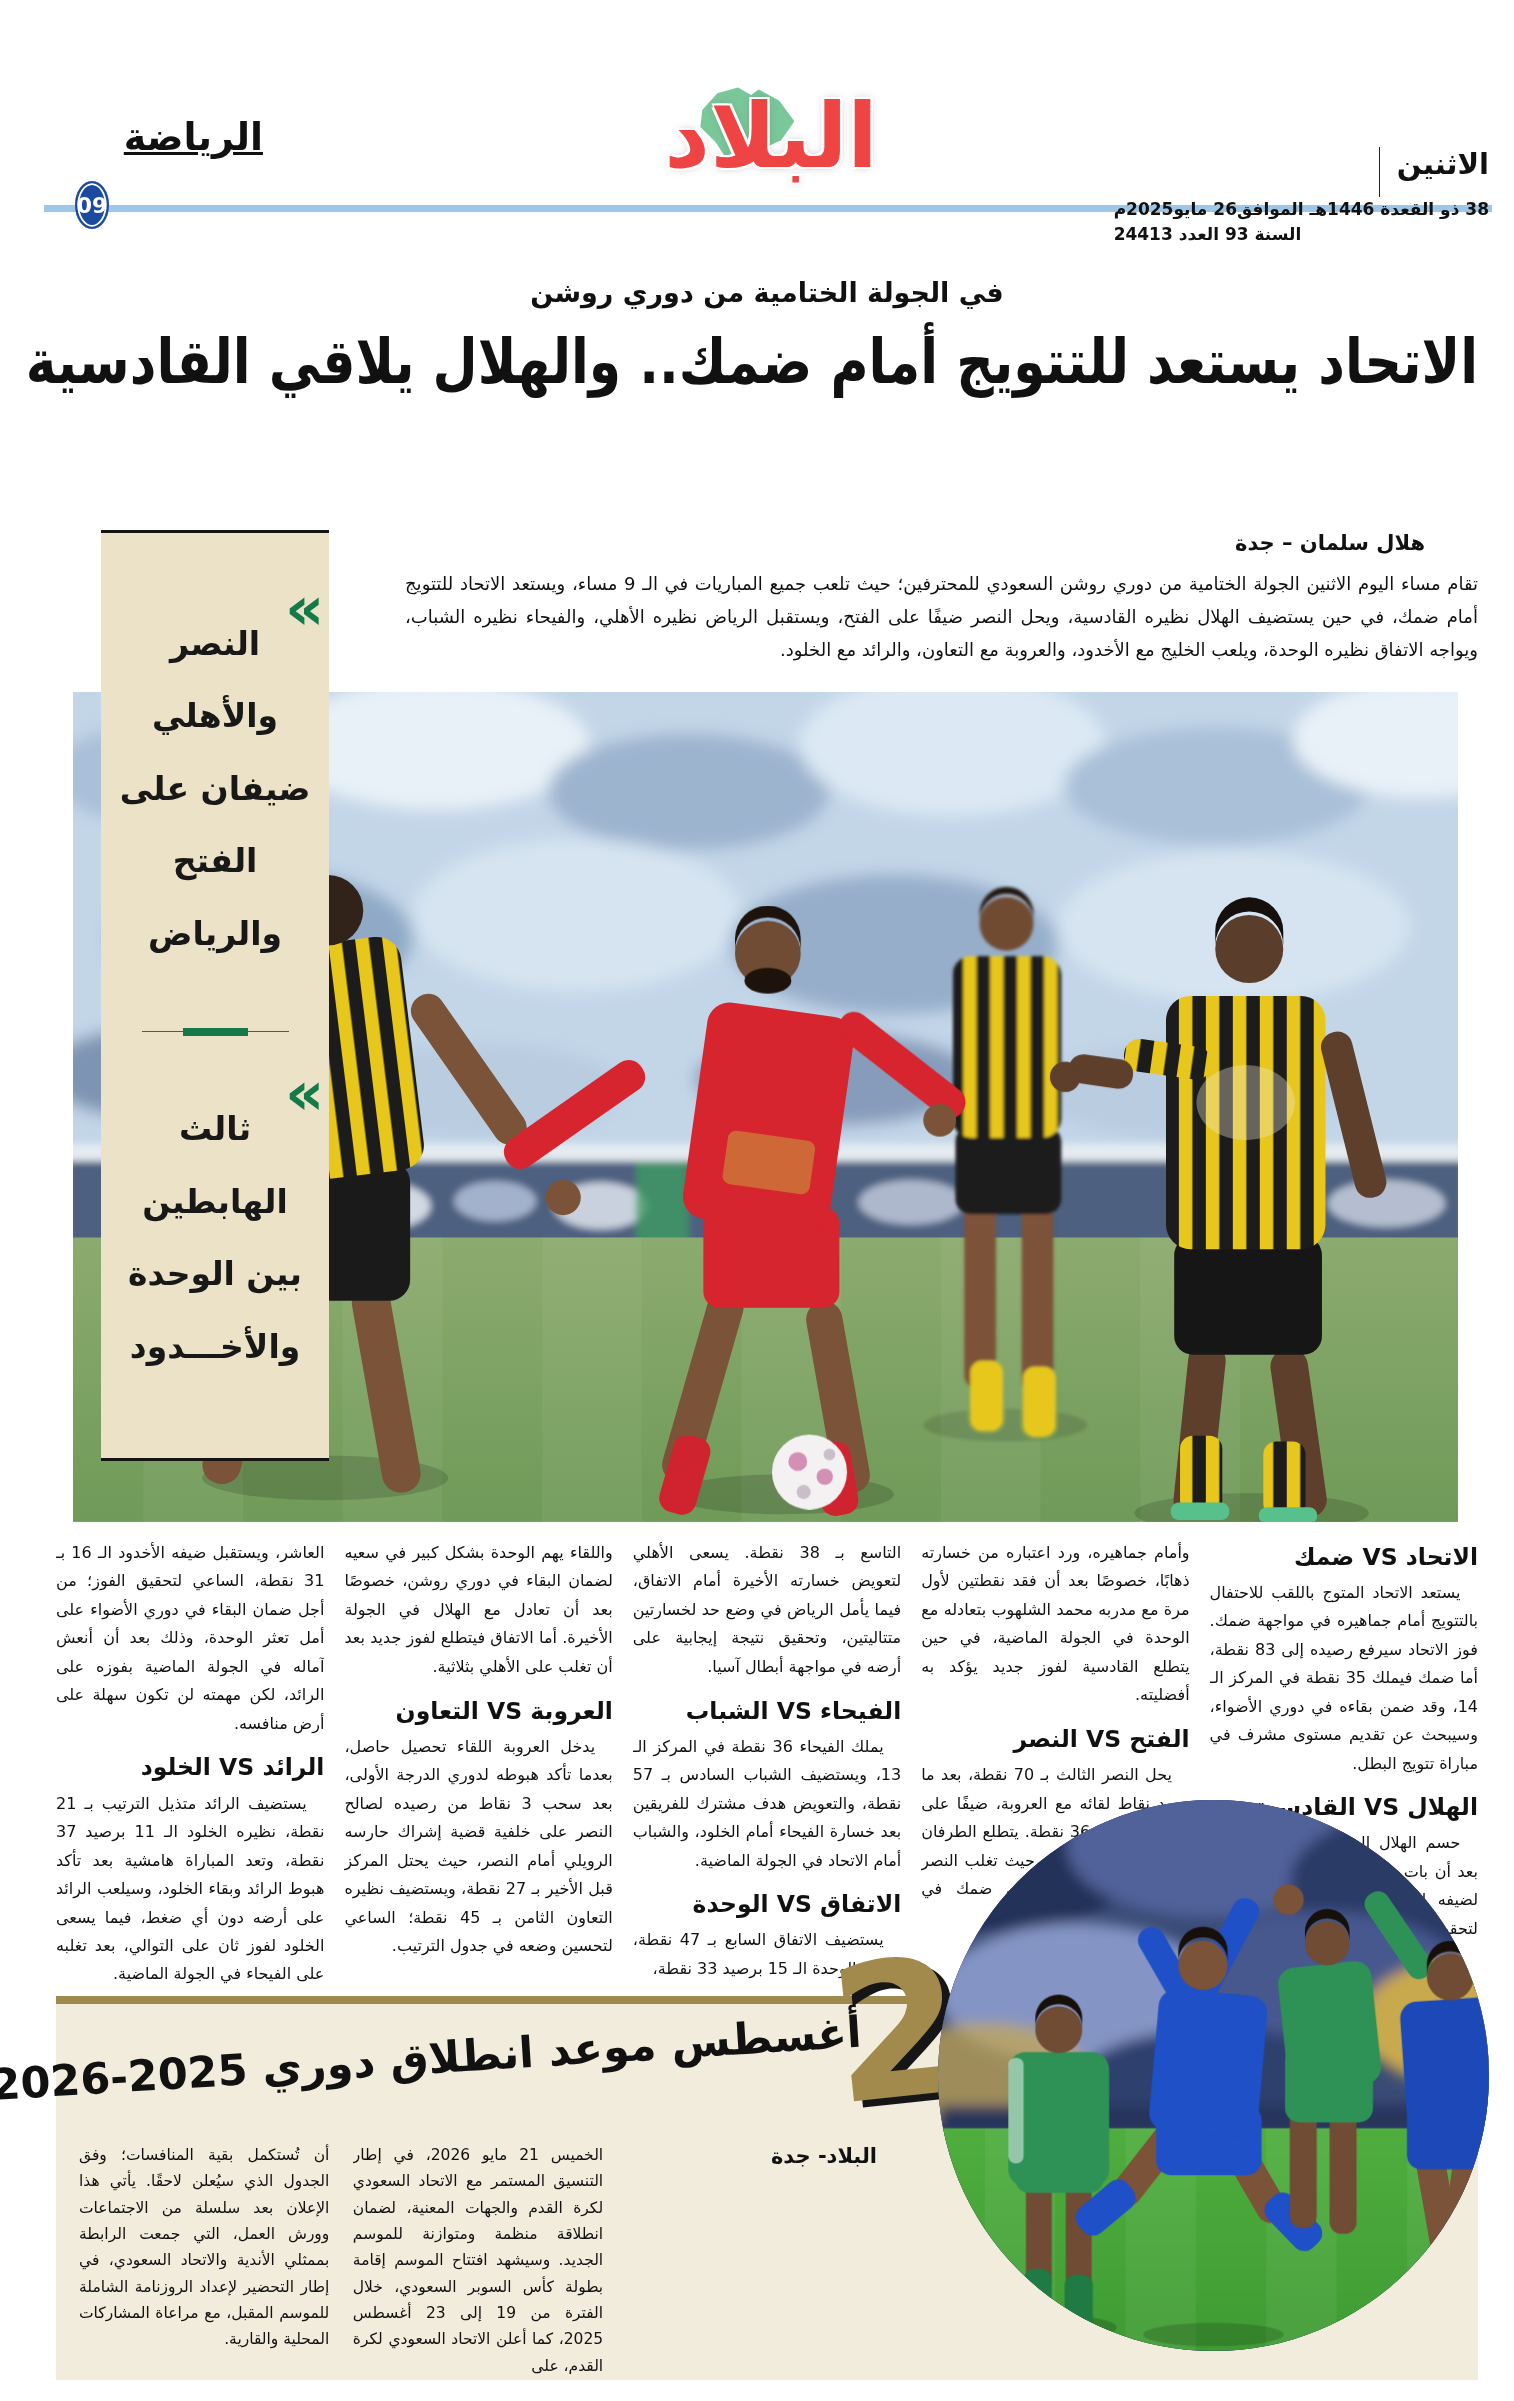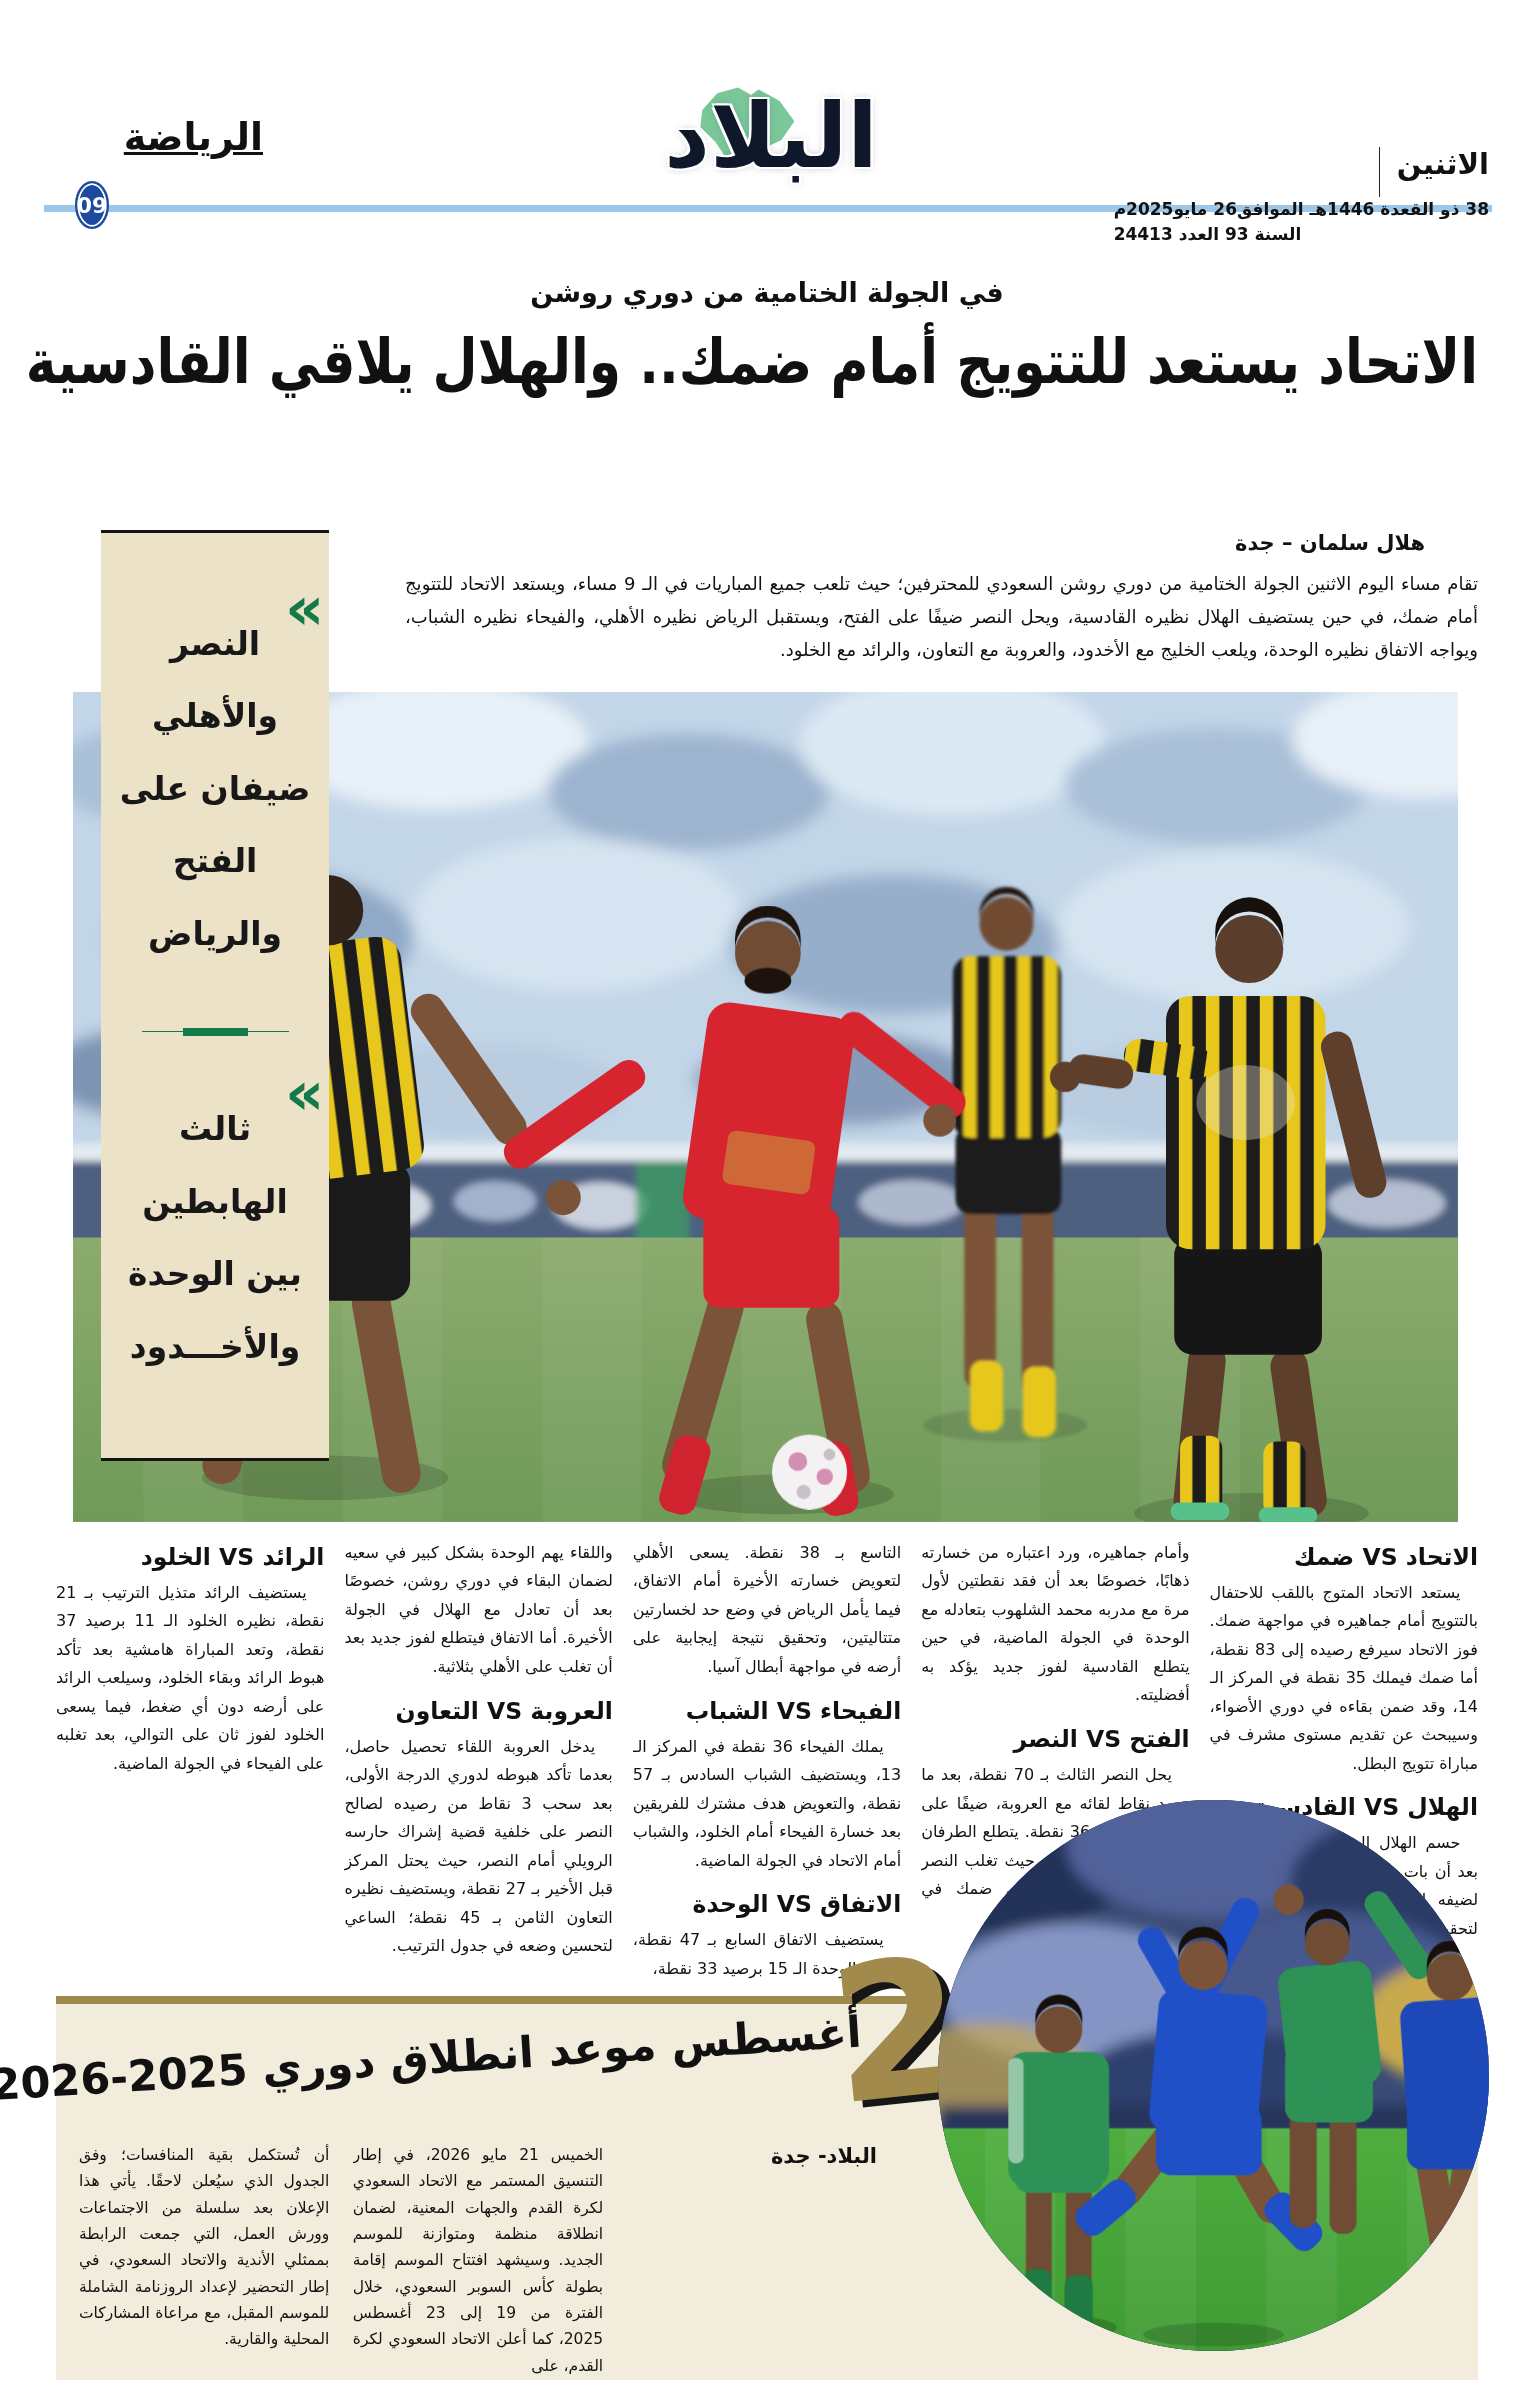--- a/index.html
+++ b/index.html
@@ -10,21 +10,21 @@
   }
   .abs{position:absolute;}
   
   .section-label{left:52px;top:115px;width:211px;font-size:38px;font-weight:900;direction:rtl;text-align:right;letter-spacing:-0.6px;text-decoration:underline;}
   .page-num{left:75px;top:181px;width:34px;height:48px;background:#1c4a9e;border-radius:50%;
     box-shadow:inset 0 0 0 2.3px #1c4a9e, inset 0 0 0 4.1px #ffffff;
     display:flex;align-items:center;justify-content:center;color:#fff;font-size:22px;font-weight:900;z-index:3;}
   .blue-rule{left:44px;top:205px;width:1448px;height:7px;background:#9cc7e8;z-index:1;}
   .logo-wrap{left:651px;top:75px;width:252px;height:132px;z-index:2;}
   .logo-map{position:absolute;left:36px;top:4.7px;width:117px;height:94px;}
-  .logo-text{position:absolute;right:5.9px;top:3.5px;width:100%;text-align:center;font-size:89px;line-height:1.3;font-weight:900;color:#0f172a;
+  .logo-text{position:absolute;right:5.9px;top:3.5px;width:100%;text-align:center;font-size:89px;line-height:1.3;font-weight:900;color:#ef4444;
     text-shadow:2.3px 2.3px 0 #fff,-2.3px 2.3px 0 #fff,2.3px -2.3px 0 #fff,-2.3px -2.3px 0 #fff,0 0 8.2px rgba(70,70,70,.35);}
   .mast-right{left:1161px;top:147px;width:328px;direction:rtl;z-index:2;}
   .weekday{display:inline-block;font-size:29px;font-weight:900;vertical-align:top;margin-left:16.4px;}
   .mast-sep{display:inline-block;width:1.8px;height:50px;background:#222;vertical-align:top;margin-left:16.4px;}
   .mast-dates{display:inline-block;vertical-align:top;text-align:left;}
   .date-line{font-size:17px;font-weight:700;line-height:1.45;white-space:nowrap;}
   
   .kicker{left:56px;top:277px;width:1422px;text-align:center;font-size:27px;font-weight:900;direction:rtl;white-space:nowrap;}
   .headline{left:56px;top:326px;width:1422px;text-align:center;font-size:52px;font-weight:900;direction:rtl;white-space:nowrap;
     letter-spacing:-1.2px;transform:scaleY(1.18);transform-origin:center top;}
@@ -254,20 +254,21 @@
       <p class="match-par">يملك الفيحاء 36 نقطة في المركز الـ 13، ويستضيف الشباب السادس بـ 57 نقطة، والتعويض هدف مشترك للفريقين بعد خسارة الفيحاء أمام الخلود، والشباب أمام الاتحاد في الجولة الماضية.</p>
       <h3 class="match-head">الاتفاق VS الوحدة</h3>
       <p class="match-par">يستضيف الاتفاق السابع بـ 47 نقطة، نظيره الوحدة الـ 15 برصيد 33 نقطة،</p>
     </div>
     <div class="match-col">
       <p class="match-par">واللقاء يهم الوحدة بشكل كبير في سعيه لضمان البقاء في دوري روشن، خصوصًا بعد أن تعادل مع الهلال في الجولة الأخيرة. أما الاتفاق فيتطلع لفوز جديد بعد أن تغلب على الأهلي بثلاثية.</p>
       <h3 class="match-head">العروبة VS التعاون</h3>
       <p class="match-par">يدخل العروبة اللقاء تحصيل حاصل، بعدما تأكد هبوطه لدوري الدرجة الأولى، بعد سحب 3 نقاط من رصيده لصالح النصر على خلفية قضية إشراك حارسه الرويلي أمام النصر، حيث يحتل المركز قبل الأخير بـ 27 نقطة، ويستضيف نظيره التعاون الثامن بـ 45 نقطة؛ الساعي لتحسين وضعه في جدول الترتيب.</p>
     </div>
     <div class="match-col">
+      <p class="match-par">العاشر، ويستقبل ضيفه الأخدود الـ 16 بـ 31 نقطة، الساعي لتحقيق الفوز؛ من أجل ضمان البقاء في دوري الأضواء على أمل تعثر الوحدة، وذلك بعد أن أنعش آماله في الجولة الماضية بفوزه على الرائد، لكن مهمته لن تكون سهلة على أرض منافسه.</p>
       <h3 class="match-head">الرائد VS الخلود</h3>
       <p class="match-par">يستضيف الرائد متذيل الترتيب بـ 21 نقطة، نظيره الخلود الـ 11 برصيد 37 نقطة، وتعد المباراة هامشية بعد تأكد هبوط الرائد وبقاء الخلود، وسيلعب الرائد على أرضه دون أي ضغط، فيما يسعى الخلود لفوز ثان على التوالي، بعد تغلبه على الفيحاء في الجولة الماضية.</p>
     </div>
   </div>
 
 <div class="abs bottom-panel"></div>
 <div class="abs gold-rule"></div>
 <div class="abs big-number">28</div>
 <div class="abs bottom-headline">أغسطس موعد انطلاق دوري 2025-2026</div>
 

